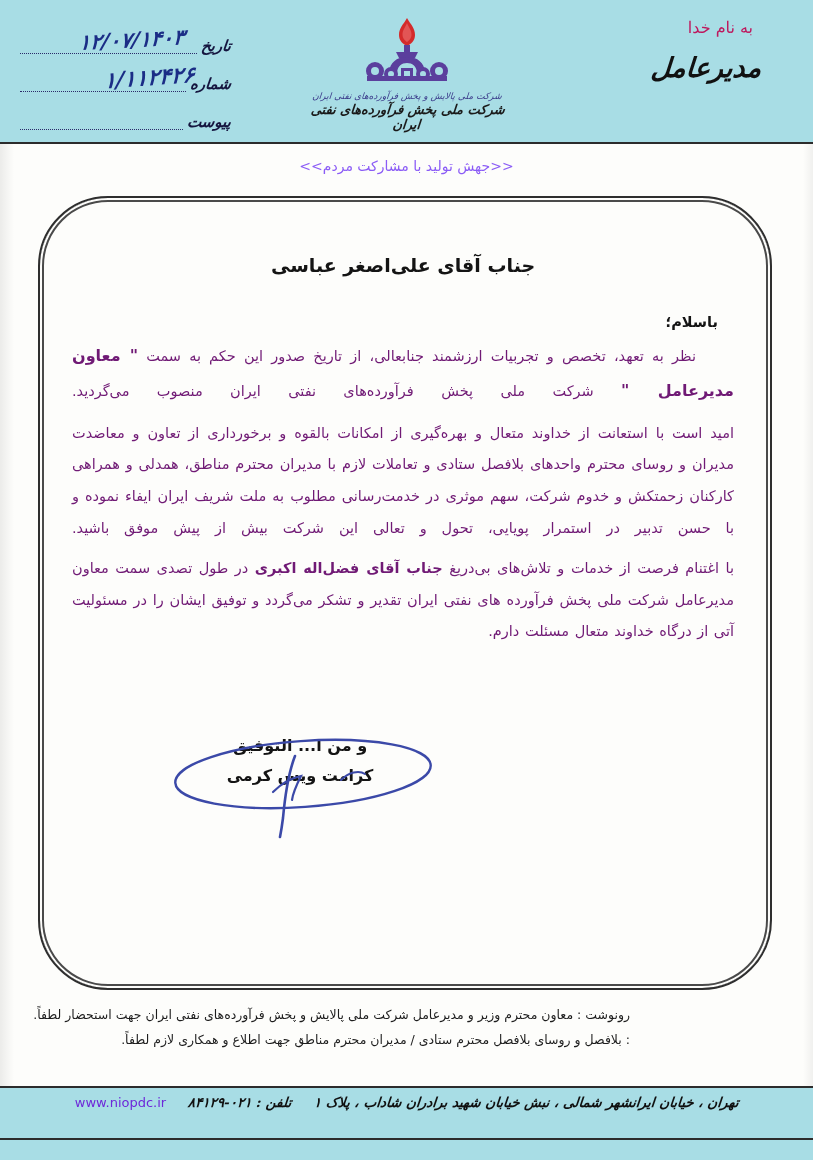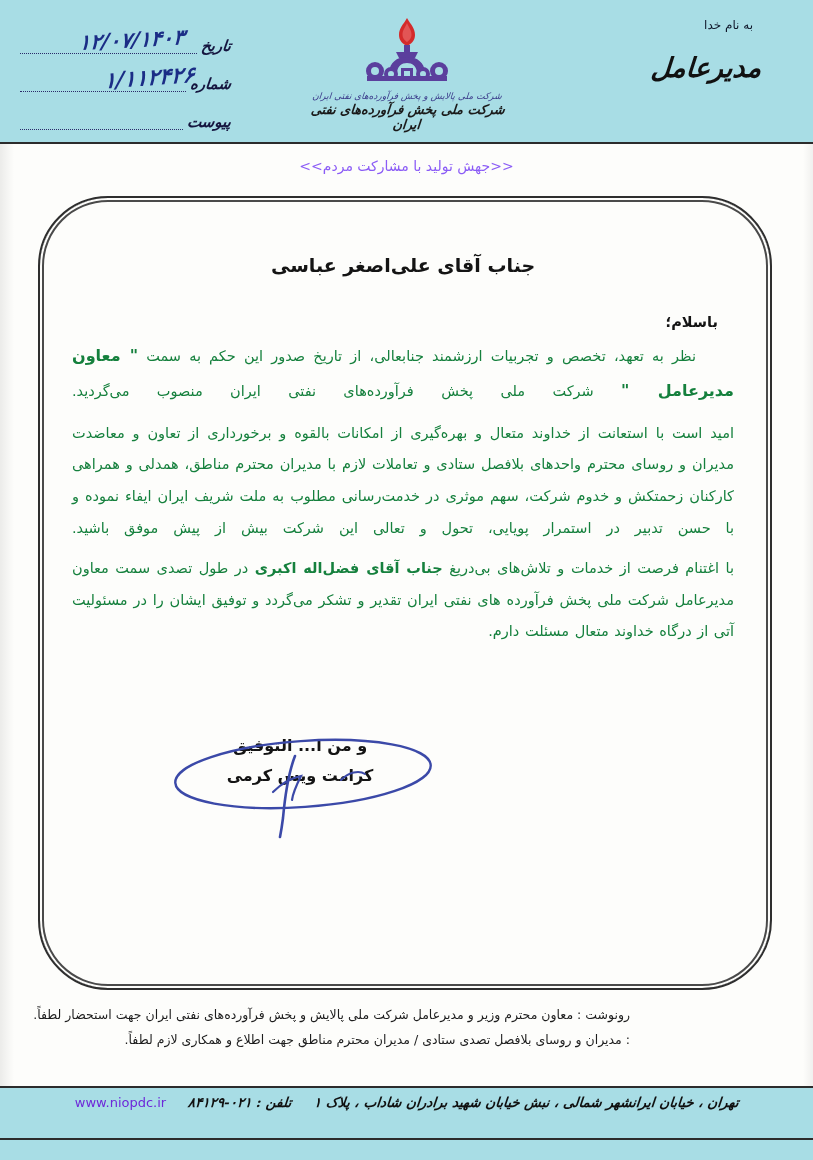--- a/index.html
+++ b/index.html
@@ -37,22 +37,22 @@
     width: 100%;
     height: 2px;
     background: #2c2c2c;
   }
 
   
   .besmellah {
     position: absolute;
     right: 60px;
     top: 18px;
-    font-size: 12px;
-    color: #0f172a;
+    font-size: 16px;
+    color: #be185d;
     font-family: "DejaVu Serif", "Liberation Serif", serif;
     letter-spacing: 0;
   }
   .mgr-title {
     position: absolute;
     right: 52px;
     top: 52px;
     font-size: 27px;
     color: #111111;
     font-family: "DejaVu Serif", "Liberation Serif", serif;
@@ -184,21 +184,21 @@
   }
   .greeting {
     font-size: 14.5px;
     font-weight: 700;
     color: #141414;
     margin: 38px 16px 0 0;
     text-align: right;
   }
   .para {
     font-size: 14.5px;
-    color: #15803d;
+    color: #701a75;
     line-height: 2.18;
     margin: 9px 0 0 0;
     text-align: justify;
     text-align-last: justify;
     word-spacing: 1px;
   }
   .para.indent { text-indent: 38px; }
   .para.last-left { text-align-last: right; }
   .b { font-weight: 700; }
   .bq { font-weight: 700; font-size: 16px; }
@@ -409,21 +409,21 @@
       <path d="M150 34 C143 52 140 74 138 96 C137 104 136 110 135 115" fill="none" stroke="#3b49a8" stroke-width="2.6" stroke-linecap="round"></path>
       <path d="M128 70 C136 62 146 56 156 54 C152 62 148 70 147 78" fill="none" stroke="#3b49a8" stroke-width="2.2" stroke-linecap="round"></path>
       <path d="M196 58 C204 50 214 48 220 52" fill="none" stroke="#3b49a8" stroke-width="2.0" stroke-linecap="round"></path>
     </svg>
     <div class="sign-line1">و من ا... التوفیق</div>
     <div class="sign-line2">کرامت ویس کرمی</div>
   </div>
 
   <div class="cc-block">
     <div class="cc-line">رونوشت : معاون محترم وزیر و مدیرعامل شرکت ملی پالایش و پخش فرآورده‌های نفتی ایران جهت استحضار لطفاً.</div>
-    <div class="cc-line">: مدیران و روسای بلافصل تصدی ستادی / مدیران محترم مناطق جهت اطلاع و همکاری لازم لطفاً.</div>
+    <div class="cc-line">: بلافصل و روسای بلافصل محترم ستادی / مدیران محترم مناطق جهت اطلاع و همکاری لازم لطفاً.</div>
   </div>
 
   <div class="footer-band">
     <div class="footer-inner">
       <span class="footer-address">تهران ، خیابان ایرانشهر شمالی ، نبش خیابان شهید برادران شاداب ، پلاک ۱</span>
       <span class="footer-phone">تلفن : ۰۲۱-۸۴۱۲۹</span>
       <span class="footer-web">www.niopdc.ir</span>
     </div>
   </div>
 

